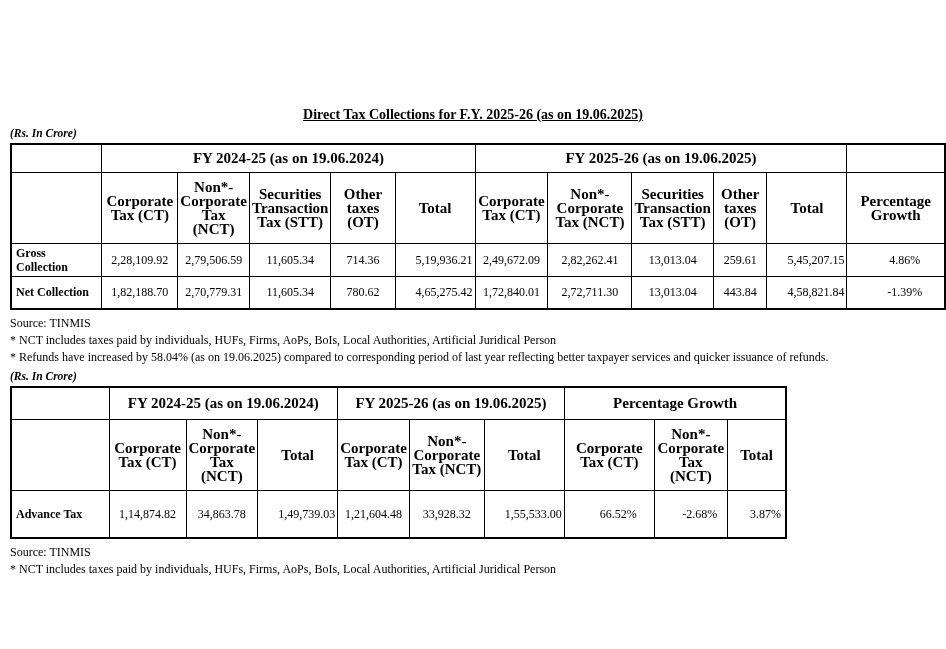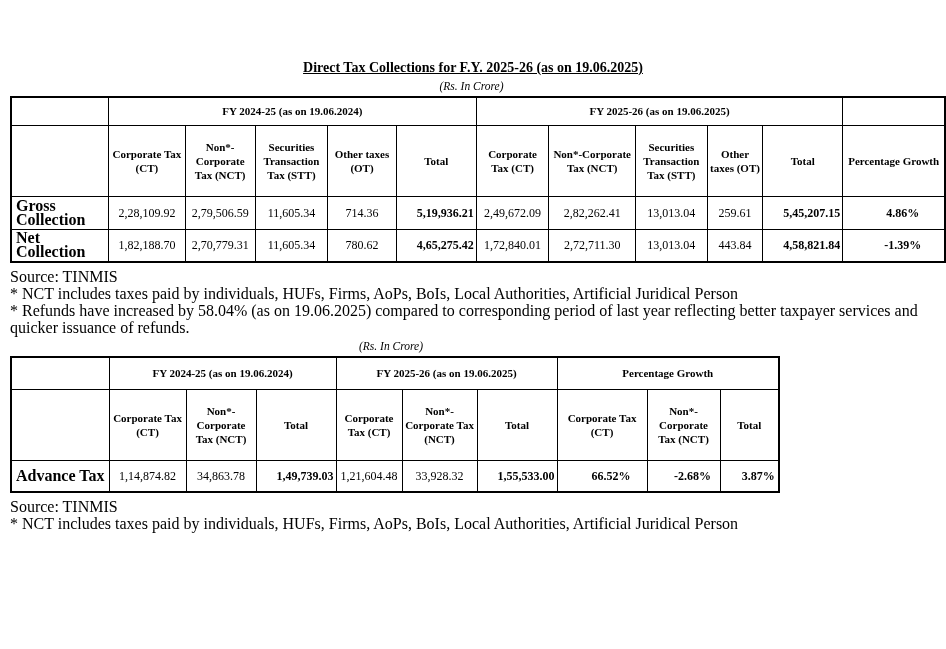--- a/index.html
+++ b/index.html
@@ -11,28 +11,28 @@
   }
   .page { position: relative; width: 946px; height: 649px; }
 
   .doc-title {
     text-align: center;
     font-weight: bold;
     font-size: 14px;
     text-decoration: underline;
     line-height: 17px;
   }
-  .t1-title { padding-top: 59px; }
+  .t1-title { padding-top: 106px; }
   .t2-title { margin-top: 12px; }
 
   .rs-note {
-    font-weight: normal;
+    font-weight: bold;
     font-style: italic;
     font-size: 11.5px;
-    text-align: center;
+    text-align: left;
     margin-left: 10px;
     margin-top: 3px;
     line-height: 14px;
   }
   .rs1 { width: 923px; }
   .rs2 { width: 762px; }
 
   table {
     border-collapse: collapse;
     table-layout: fixed;
@@ -42,43 +42,43 @@
   }
   th, td {
     border: 1px solid #000;
     text-align: center;
     vertical-align: middle;
     padding: 1px 2px;
     overflow: hidden;
   }
   th {
     font-weight: bold;
-    font-size: 11px;
+    font-size: 15px;
     line-height: 14px;
   }
   td {
     font-size: 12px;
     line-height: 14px;
   }
   tr.h1 { height: 28px; }
   tr.h2 { height: 71px; }
   tr.d  { height: 33px; }
   .t2 tr.h1 { height: 32px; }
-  .t2 tr.d  { height: 32px; }
+  .t2 tr.d  { height: 48px; }
 
   td.label {
     text-align: left;
     font-weight: bold;
     padding-left: 4px;
-    font-size: 16px;
-  }
-  td.bold { font-weight: bold; padding-left: 20px; }
+    font-size: 12px;
+  }
+  td.bold { font-weight: normal; padding-left: 20px; }
 
   .fnotes { margin-left: 10px; margin-top: 5px; }
-  .fnote  { font-size: 16px; line-height: 17px; }
+  .fnote  { font-size: 12px; line-height: 17px; }
 </style>
 </head>
 <body>
 
 <div class="page">
 
   <div class="doc-title t1-title">Direct Tax Collections for F.Y. 2025-26 (as on 19.06.2025)</div>
   <div class="rs-note rs1">(Rs. In Crore)</div>
 
   <table class="t1">

